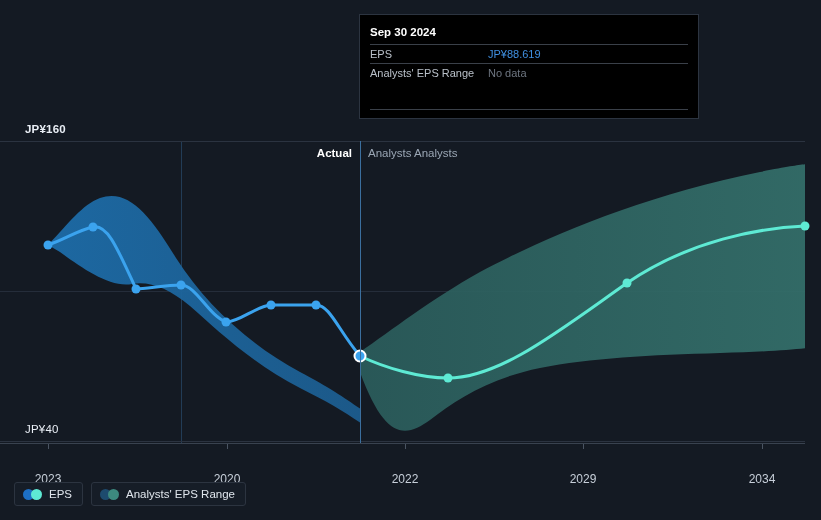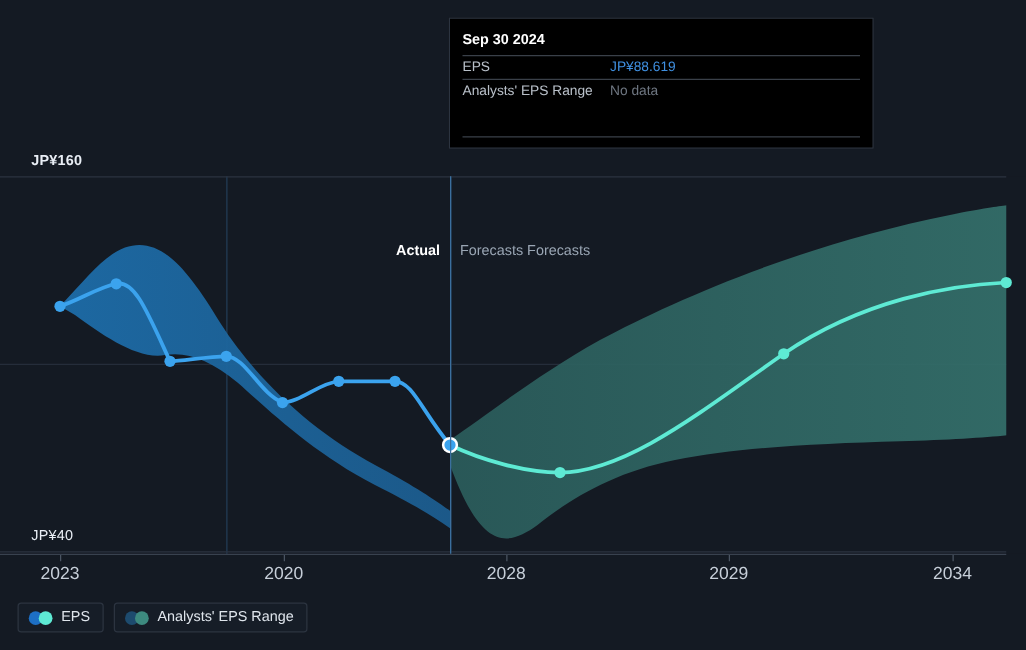--- a/index.html
+++ b/index.html
@@ -37,28 +37,28 @@
   .g-mid{top:291px;background:#252d3a;}
   .g-bot{top:441px;}
 
   .axis-label{
     position:absolute;color:#e9eef5;font-size:11.5px;letter-spacing:.2px;
   }
   .axis-top{left:25px;top:123px;font-weight:bold;}
   .axis-bot{left:25px;top:423px;}
 
   
-  .seg-label{position:absolute;top:147px;font-size:11.5px;margin-top:48px;}
+  .seg-label{position:absolute;top:147px;font-size:11.5px;}
   .seg-actual{left:300px;width:52px;text-align:right;color:#ffffff;font-weight:bold;}
   .seg-forecast{left:368px;color:#9aa6b4;}
 
   
   .xaxis-line{position:absolute;left:0;top:443px;width:805px;height:1px;background:#39424f;}
   .xtick{position:absolute;top:444px;width:1px;height:5px;background:#4a5462;}
-  .xlabel{position:absolute;top:450px;font-size:14px;color:#c7cfd9;transform:translateX(-50%);}
+  .xlabel{position:absolute;top:472px;font-size:12px;color:#c7cfd9;transform:translateX(-50%);}
 
   
   svg.chart{position:absolute;left:0;top:0;width:821px;height:520px;overflow:visible;}
 
   
   .tooltip{
     position:absolute;left:359px;top:14px;width:340px;height:105px;
     background:#000000;border:1px solid #2c3440;box-sizing:border-box;
     padding:10px 10px 0 10px;
   }
@@ -94,21 +94,21 @@
   <div class="recent-band"></div>
 
   <div class="gridline g-top"></div>
   <div class="gridline g-mid"></div>
   <div class="gridline g-bot"></div>
 
   <div class="axis-label axis-top">JP¥160</div>
   <div class="axis-label axis-bot">JP¥40</div>
 
   <div class="seg-label seg-actual">Actual</div>
-  <div class="seg-label seg-forecast">Forecasts Forecasts</div>
+  <div class="seg-label seg-forecast">Analysts Analysts</div>
 
   <svg class="chart" viewBox="0 0 821 520">
     <defs>
       <clipPath id="clipActual">
           <rect x="0" y="141" width="360" height="302"></rect>
         </clipPath>
       <clipPath id="clipFore">
           <rect x="360" y="141" width="445" height="302"></rect>
         </clipPath>
       <linearGradient id="gActual" x1="0" y1="0" x2="1" y2="0">
@@ -184,21 +184,21 @@
   <div class="divider-line"></div>
 
   <div class="xaxis-line"></div>
   <div class="xtick" style="left:48px"></div>
   <div class="xtick" style="left:227px"></div>
   <div class="xtick" style="left:405px"></div>
   <div class="xtick" style="left:583px"></div>
   <div class="xtick" style="left:762px"></div>
   <div class="xlabel" style="left:48px">2023</div>
   <div class="xlabel" style="left:227px">2020</div>
-  <div class="xlabel" style="left:405px">2028</div>
+  <div class="xlabel" style="left:405px">2022</div>
   <div class="xlabel" style="left:583px">2029</div>
   <div class="xlabel" style="left:762px">2034</div>
 
   <div class="tooltip">
     <div class="tt-title">Sep 30 2024</div>
     <div class="tt-row">
       <span class="tt-key">EPS</span>
       <span class="tt-val-eps">JP¥88.619</span>
     </div>
     <div class="tt-row">

